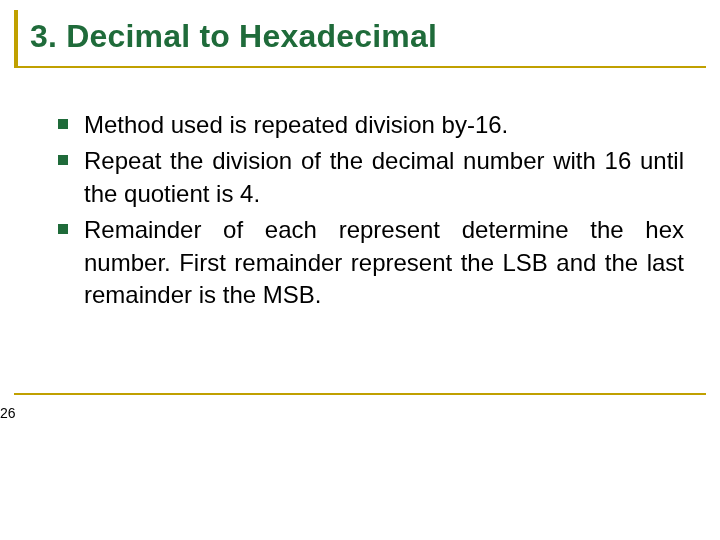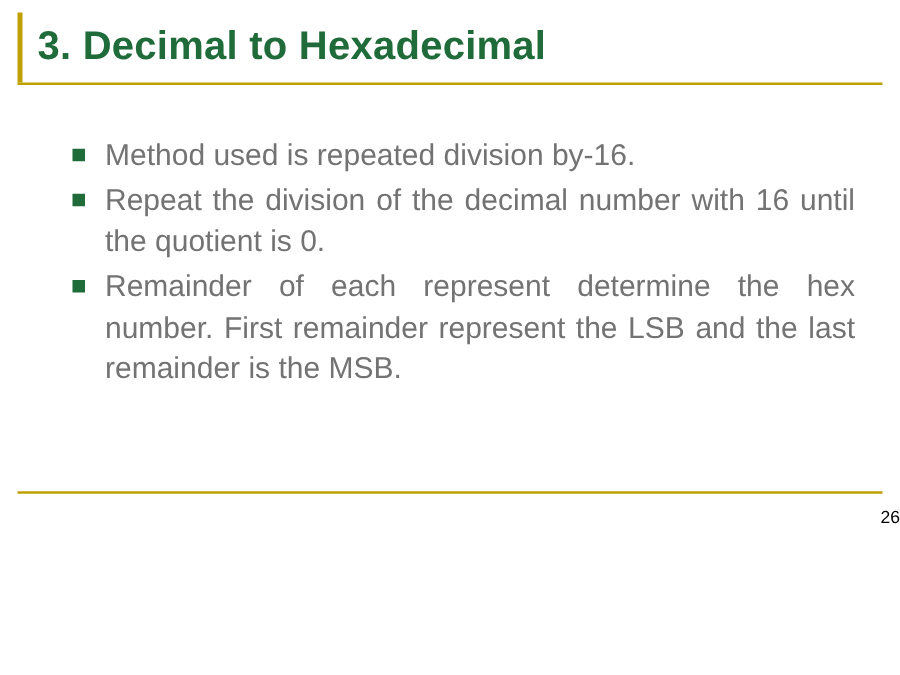--- a/index.html
+++ b/index.html
@@ -53,38 +53,38 @@
     width: 10px;
     height: 10px;
     background: #1f6b3a;
     flex: 0 0 10px;
     margin-top: 10px;
     margin-right: 16px;
   }
   .itext {
     font-size: 24px;
     line-height: 1.35;
-    color: #737373;
+    color: #000000;
     text-align: justify;
     text-justify: inter-word;
   }
   .bottom-rule {
     position: absolute;
     left: 14px;
     right: 14px;
     bottom: 48px;
     height: 2px;
     background: #c0a000;
   }
   .pagenum {
     position: absolute;
     bottom: 22px;
     left: 0;
     right: 0;
-    text-align: right;
+    text-align: left;
     font-size: 14px;
     color: #000;
   }
 </style>
 </head>
 <body>
 
 <div class="slide">
 
   <div class="title-wrap">
@@ -95,21 +95,21 @@
 
   <div class="content">
 
     <div class="item">
       <div class="bullet"></div>
       <div class="itext">Method used is repeated division by-16.</div>
     </div>
 
     <div class="item">
       <div class="bullet"></div>
-      <div class="itext">Repeat the division of the decimal number with 16 until the quotient is 0.</div>
+      <div class="itext">Repeat the division of the decimal number with 16 until the quotient is 4.</div>
     </div>
 
     <div class="item">
       <div class="bullet"></div>
       <div class="itext">Remainder of each represent determine the hex number. First remainder represent the LSB and the last remainder is the MSB.</div>
     </div>
 
   </div>
 
   <div class="bottom-rule"></div>

